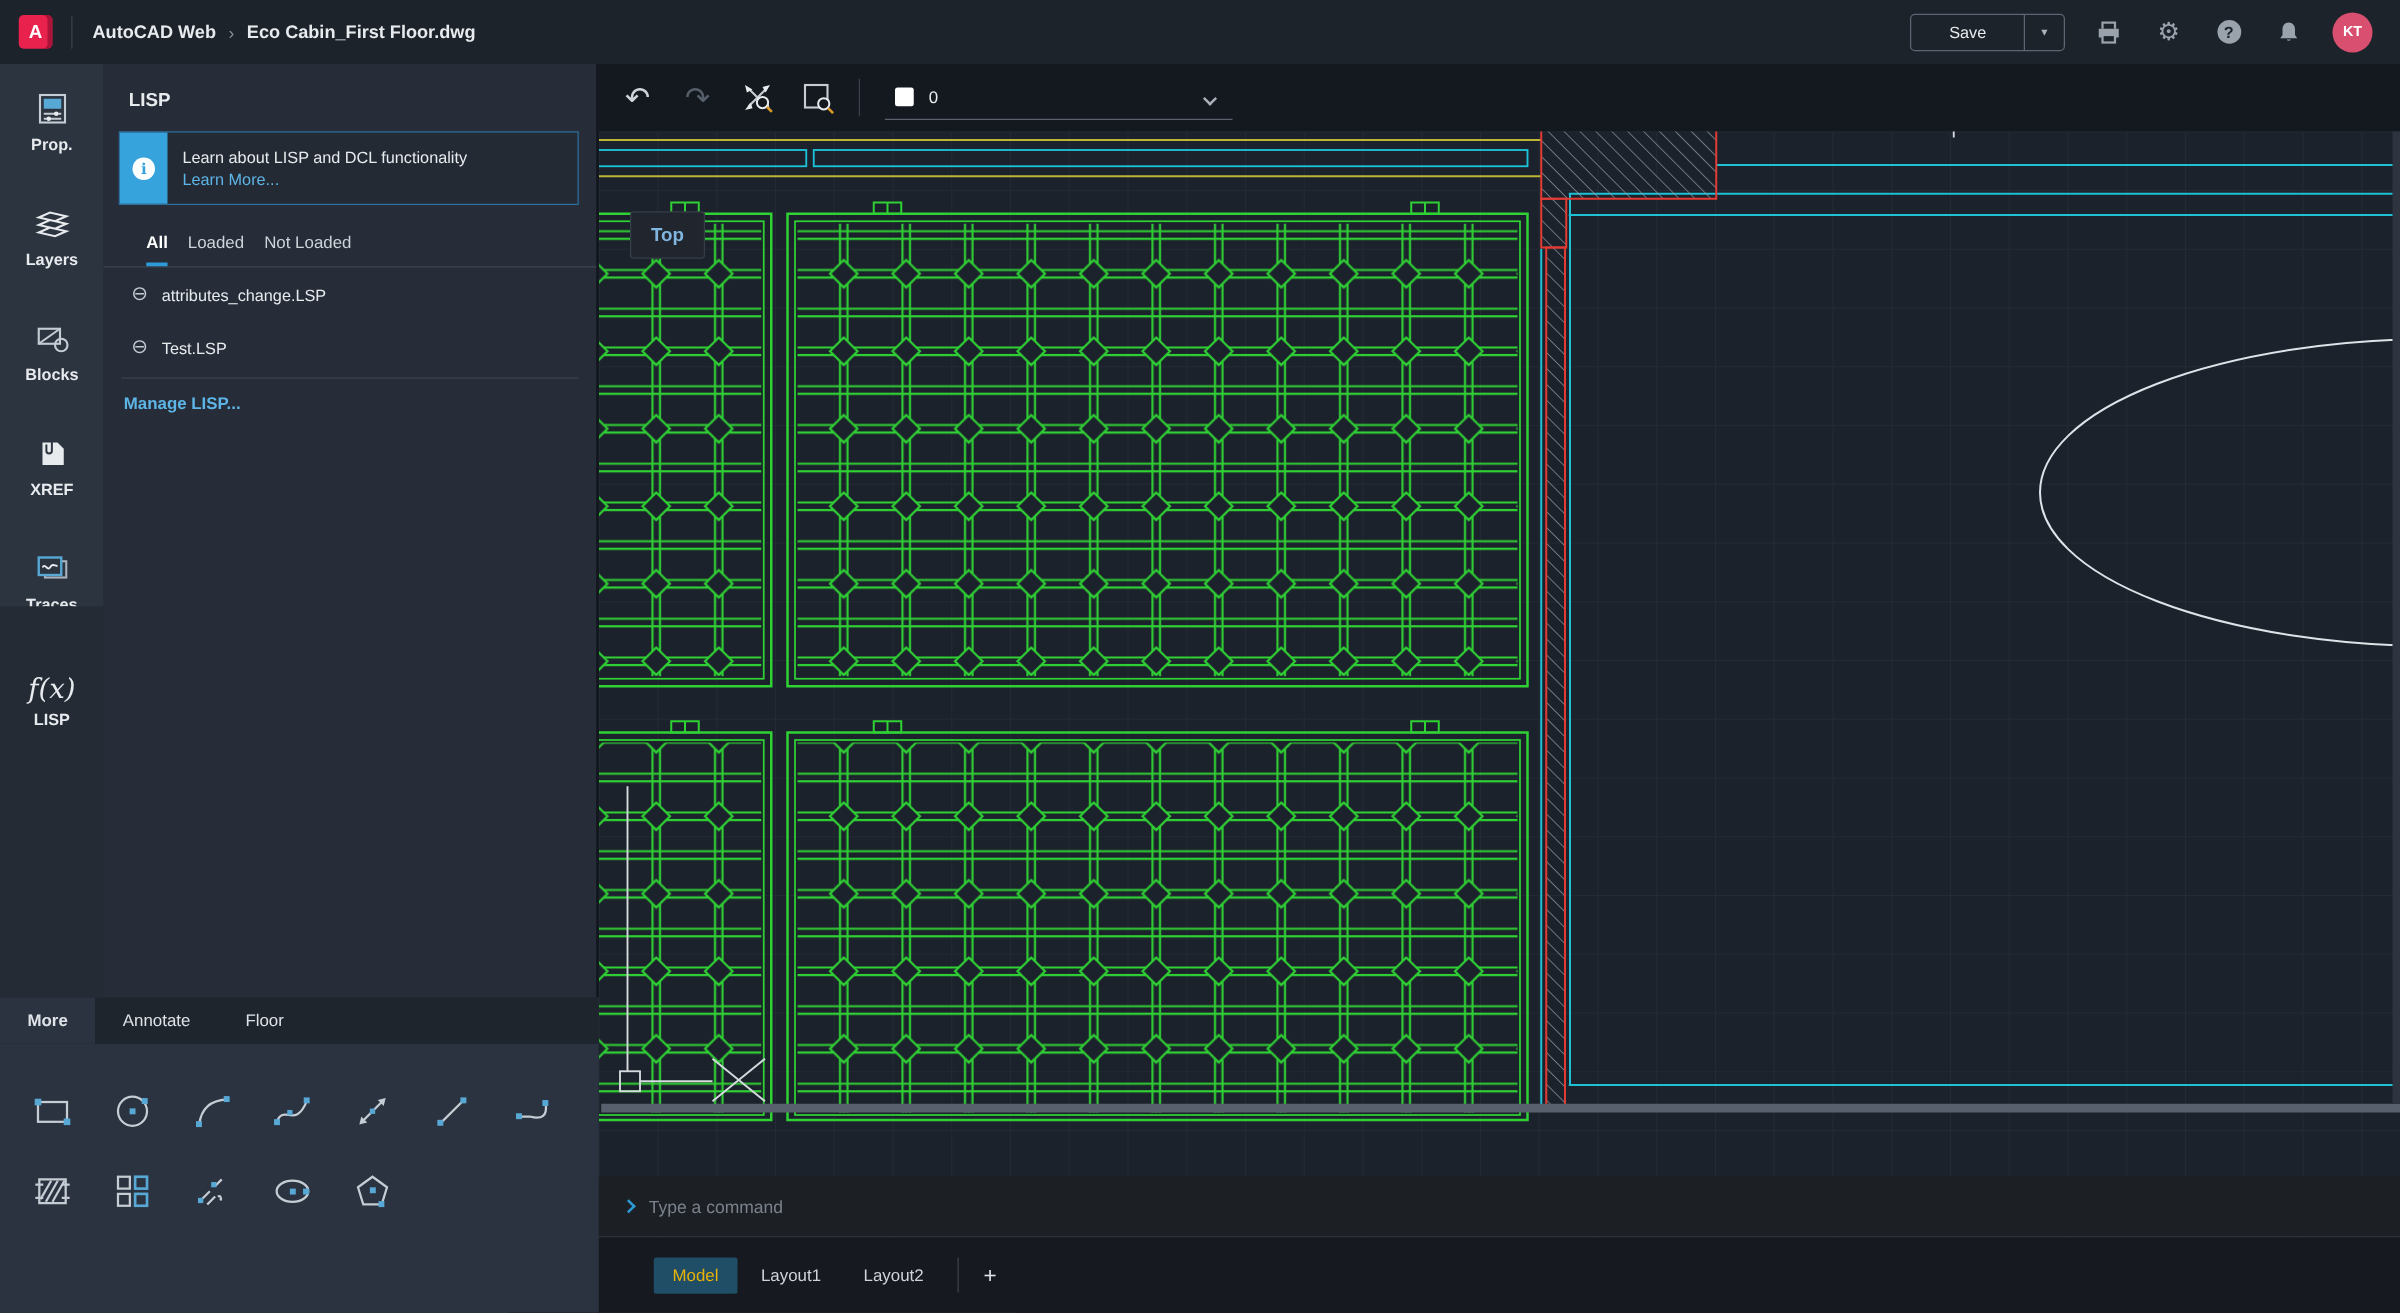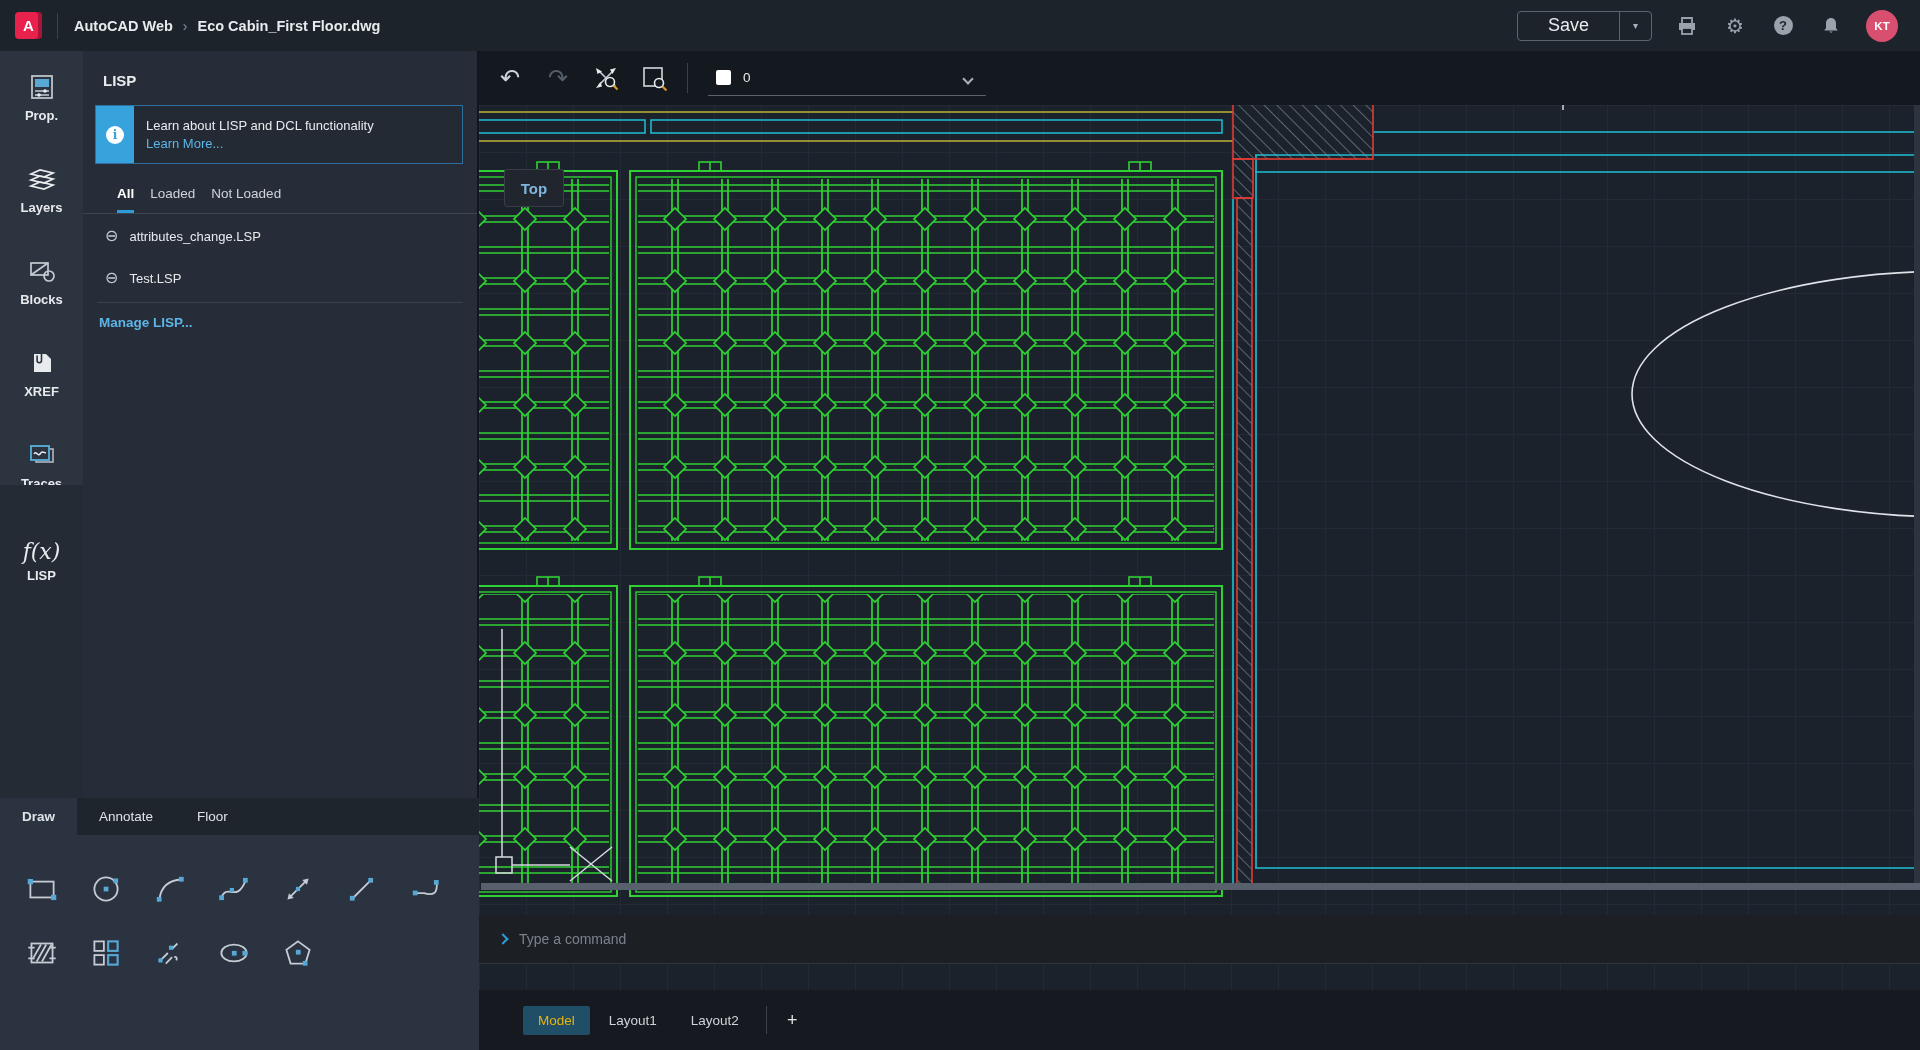--- a/index.html
+++ b/index.html
@@ -11,21 +11,21 @@
             display:flex; align-items:center; z-index:40; }
   .logo-badge { width:27px; height:27px; margin-left:15px; background:#e8224d; border-radius:4px;
                 display:flex; align-items:center; justify-content:center; font-weight:bold;
                 font-size:15px; color:#fff; box-shadow:inset -4px 0 0 rgba(120,10,40,.55); }
   .topbar-divider { width:1px; height:26px; background:#3a424e; margin:0 16px 0 15px; }
   .breadcrumb { display:flex; align-items:center; gap:10px; font-size:14.5px; font-weight:bold; }
   .crumb-sep { color:#8a919b; font-weight:normal; font-size:14px; }
   .topbar-right { margin-left:auto; display:flex; align-items:center; gap:22px; padding-right:22px; }
   .save-btn { display:flex; align-items:stretch; border:1px solid #5c6572; border-radius:4px;
               height:30px; overflow:hidden; cursor:pointer; }
-  .save-main { padding:0 30px; display:flex; align-items:center; font-size:18px; color:#e8ebee; }
+  .save-main { padding:0 30px; display:flex; align-items:center; font-size:13px; color:#e8ebee; }
   .save-caret { width:32px; display:flex; align-items:center; justify-content:center;
                 border-left:1px solid #5c6572; color:#aab1ba; font-size:10px; }
   .tb-icon { width:26px; height:26px; display:flex; align-items:center; justify-content:center;
              color:#9aa2ac; cursor:pointer; }
   .help-circle { width:19px; height:19px; border-radius:50%; background:#9aa2ac; color:#1d232b;
                  font-size:13px; font-weight:bold; display:flex; align-items:center; justify-content:center; }
   .gear-glyph { font-size:20px; line-height:1; }
   .avatar { width:32px; height:32px; border-radius:50%; background:#d94f70; color:#fff; font-size:11.5px;
             font-weight:bold; display:flex; align-items:center; justify-content:center; cursor:pointer; }
 
@@ -87,21 +87,21 @@
   .drawing { position:absolute; left:0; top:54px; width:1441px; height:887px; background:#1c222b;
              background-image:linear-gradient(#232a35 1px, transparent 1px),
                               linear-gradient(90deg,#232a35 1px, transparent 1px);
              background-size:47px 47px; overflow:hidden; }
   .vp-label { position:absolute; left:25px; top:64px; width:60px; height:38px; background:#21262e;
               border:1px solid #373e48; border-radius:3px; display:flex; align-items:center;
               justify-content:center; color:#7fb5de; font-size:15px; font-weight:bold; z-index:5; cursor:pointer; }
   .drawing svg.cad { position:absolute; left:0; top:-51px; }
 
   
-  .command-bar { position:absolute; left:0; top:864px; width:1441px; height:49px; background:#1c2025;
+  .command-bar { position:absolute; left:0; top:890px; width:1441px; height:49px; background:#1c2025;
                  display:flex; align-items:center; border-bottom:1px solid #31363e; }
   .cmd-chev { width:8px; height:8px; border-right:2px solid #2e9bd8; border-bottom:2px solid #2e9bd8;
               transform:rotate(-45deg); margin:0 12px 0 20px; }
   .cmd-text { color:#7b828c; font-size:14px; }
   .bottom-strip { position:absolute; left:0; top:939px; width:1441px; height:60px; background:#16191f;
                   display:flex; align-items:center; }
   .ltab { font-size:13.5px; color:#cfd4da; padding:7px 15px; margin-left:4px; cursor:pointer; border-radius:2px; }
   .ltab.active { background:#1f4e66; color:#eab308;margin-left:44px; }
   .ltab-sep { width:1px; height:28px; background:#3a424e; margin:0 12px; }
   .plus { color:#dfe3e8; font-size:18px; cursor:pointer; padding:0 8px; }
@@ -224,21 +224,21 @@
   <div class="lisp-row">
     <span class="minus-ic">⊖</span>
     <span>Test.LSP</span>
   </div>
   <div class="list-sep"></div>
   <div class="manage link">Manage LISP...</div>
 </div>
 
 <div class="ribbon">
   <div class="ribbon-tabs">
-    <div class="ribbon-tab active">Draw</div>
+    <div class="ribbon-tab active">More</div>
     <div class="ribbon-tab">Annotate</div>
     <div class="ribbon-tab">Floor</div>
   </div>
   <div class="tool-grid">
     <div class="tool-row">
       <div class="tool">
         <svg width="38" height="38" viewBox="0 0 36 36">
             <rect x="7" y="11" width="22" height="15" class="stk"></rect>
             <rect x="4.5" y="8.5" width="5" height="5" class="grip"></rect>
             <rect x="26.5" y="23.5" width="5" height="5" class="grip"></rect>

